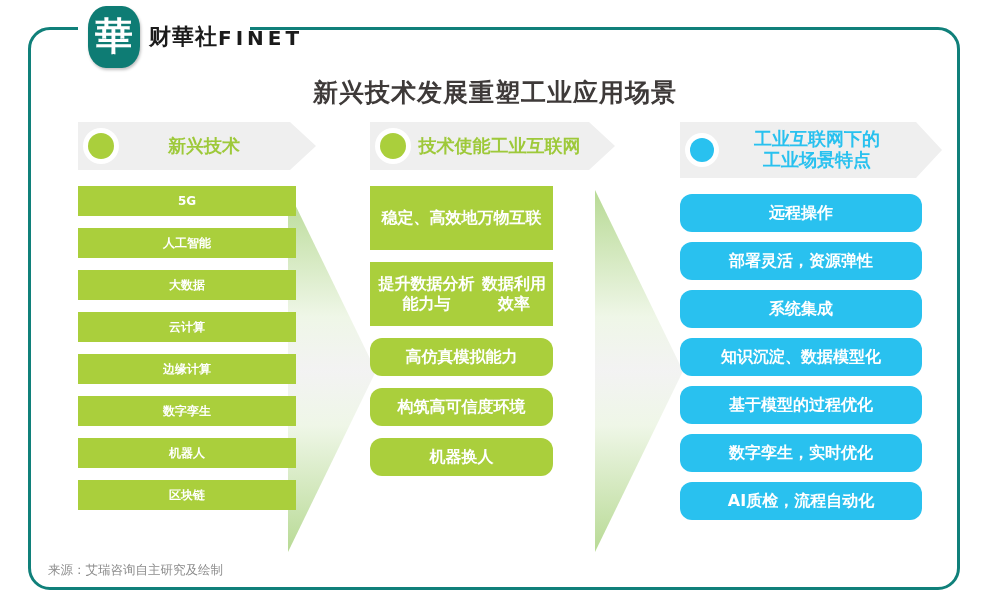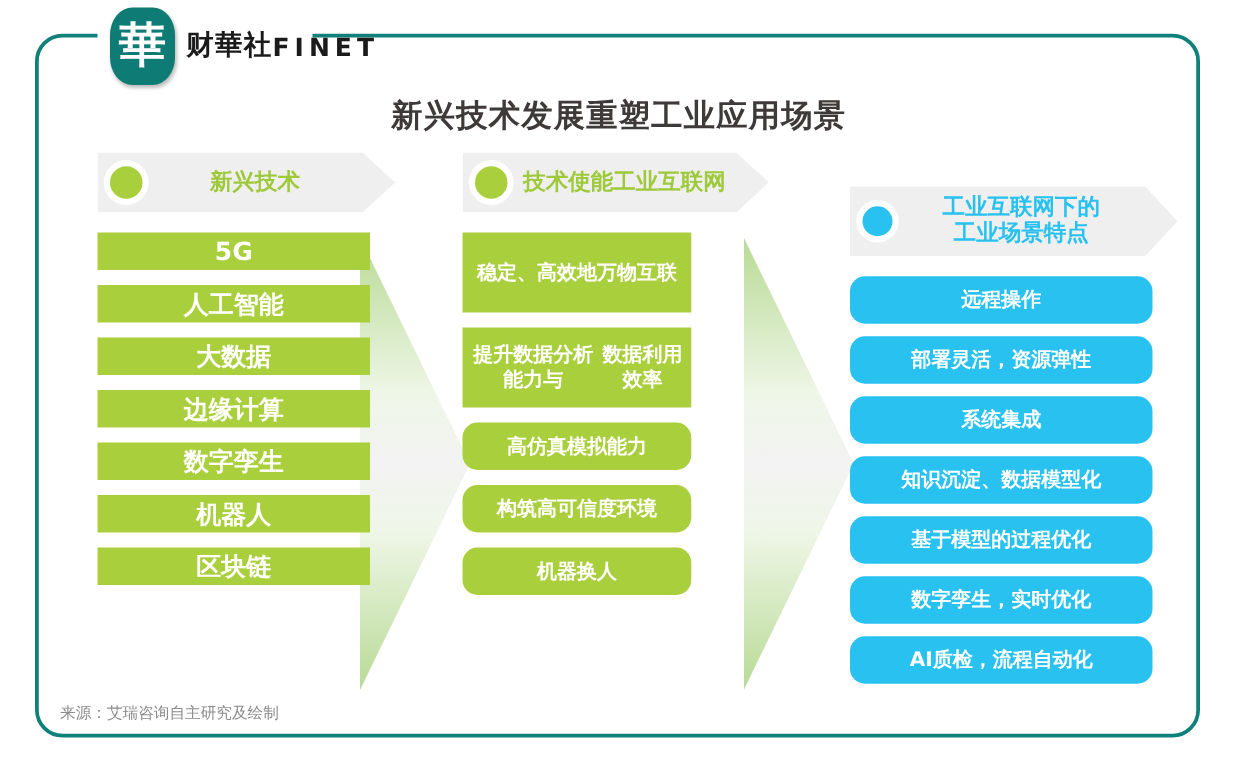--- a/index.html
+++ b/index.html
@@ -90,21 +90,21 @@
   .hdr{
     position:relative;
     height:48px;
     background:#efefef;
     display:flex;align-items:center;
     -webkit-clip-path:polygon(0 0,calc(100% - 26px) 0,100% 50%,calc(100% - 26px) 100%,0 100%);
     clip-path:polygon(0 0,calc(100% - 26px) 0,100% 50%,calc(100% - 26px) 100%,0 100%);
   }
   .col1 .hdr{width:238px;}
   .col2 .hdr{width:245px;}
-  .col3 .hdr{width:262px;height:56px;margin-top:27px;}
+  .col3 .hdr{width:262px;height:56px;}
 
   .hdr-dot{
     width:26px;height:26px;border-radius:50%;
     margin-left:10px;flex:0 0 auto;
     box-shadow:0 0 0 5px #ffffff;
   }
   .col3 .hdr-dot{width:24px;height:24px;}
   .dot-green{background:#aacf3c;}
   .dot-cyan{background:#29c1ef;}
 
@@ -127,21 +127,21 @@
     font-weight:700;
     text-align:center;
     display:flex;align-items:center;justify-content:center;
     line-height:1.25;
     box-sizing:border-box;
     font-family:"DejaVu Sans","Liberation Sans",sans-serif;
   }
   .green-box{background:#aacf3c;}
   .cyan-box{background:#29c1ef;}
 
-  .col1 .box{height:30px;margin-bottom:12px;font-size:20px;}
+  .col1 .box{height:30px;margin-bottom:12px;font-size:12px;}
   .col2 .box{font-size:16px;margin-bottom:12px;padding:6px 4px;}
   .col3 .box{font-size:16px;margin-bottom:10px;padding:5px 4px;}
 
   .h1l{height:38px;border-radius:12px;}
   .h2l{height:64px;}
 
   
   .arrow{
     position:absolute;
     top:68px;
@@ -188,20 +188,21 @@
 
   <div class="col col1">
     <div class="hdr">
       <div class="hdr-dot dot-green"></div>
       <div class="hdr-label lbl-green">新兴技术</div>
     </div>
     <div class="boxes">
       <div class="box green-box">5G</div>
       <div class="box green-box">人工智能</div>
       <div class="box green-box">大数据</div>
+      <div class="box green-box">云计算</div>
       <div class="box green-box">边缘计算</div>
       <div class="box green-box">数字孪生</div>
       <div class="box green-box">机器人</div>
       <div class="box green-box">区块链</div>
     </div>
   </div>
 
   <div class="col col2">
     <div class="hdr">
       <div class="hdr-dot dot-green"></div>

